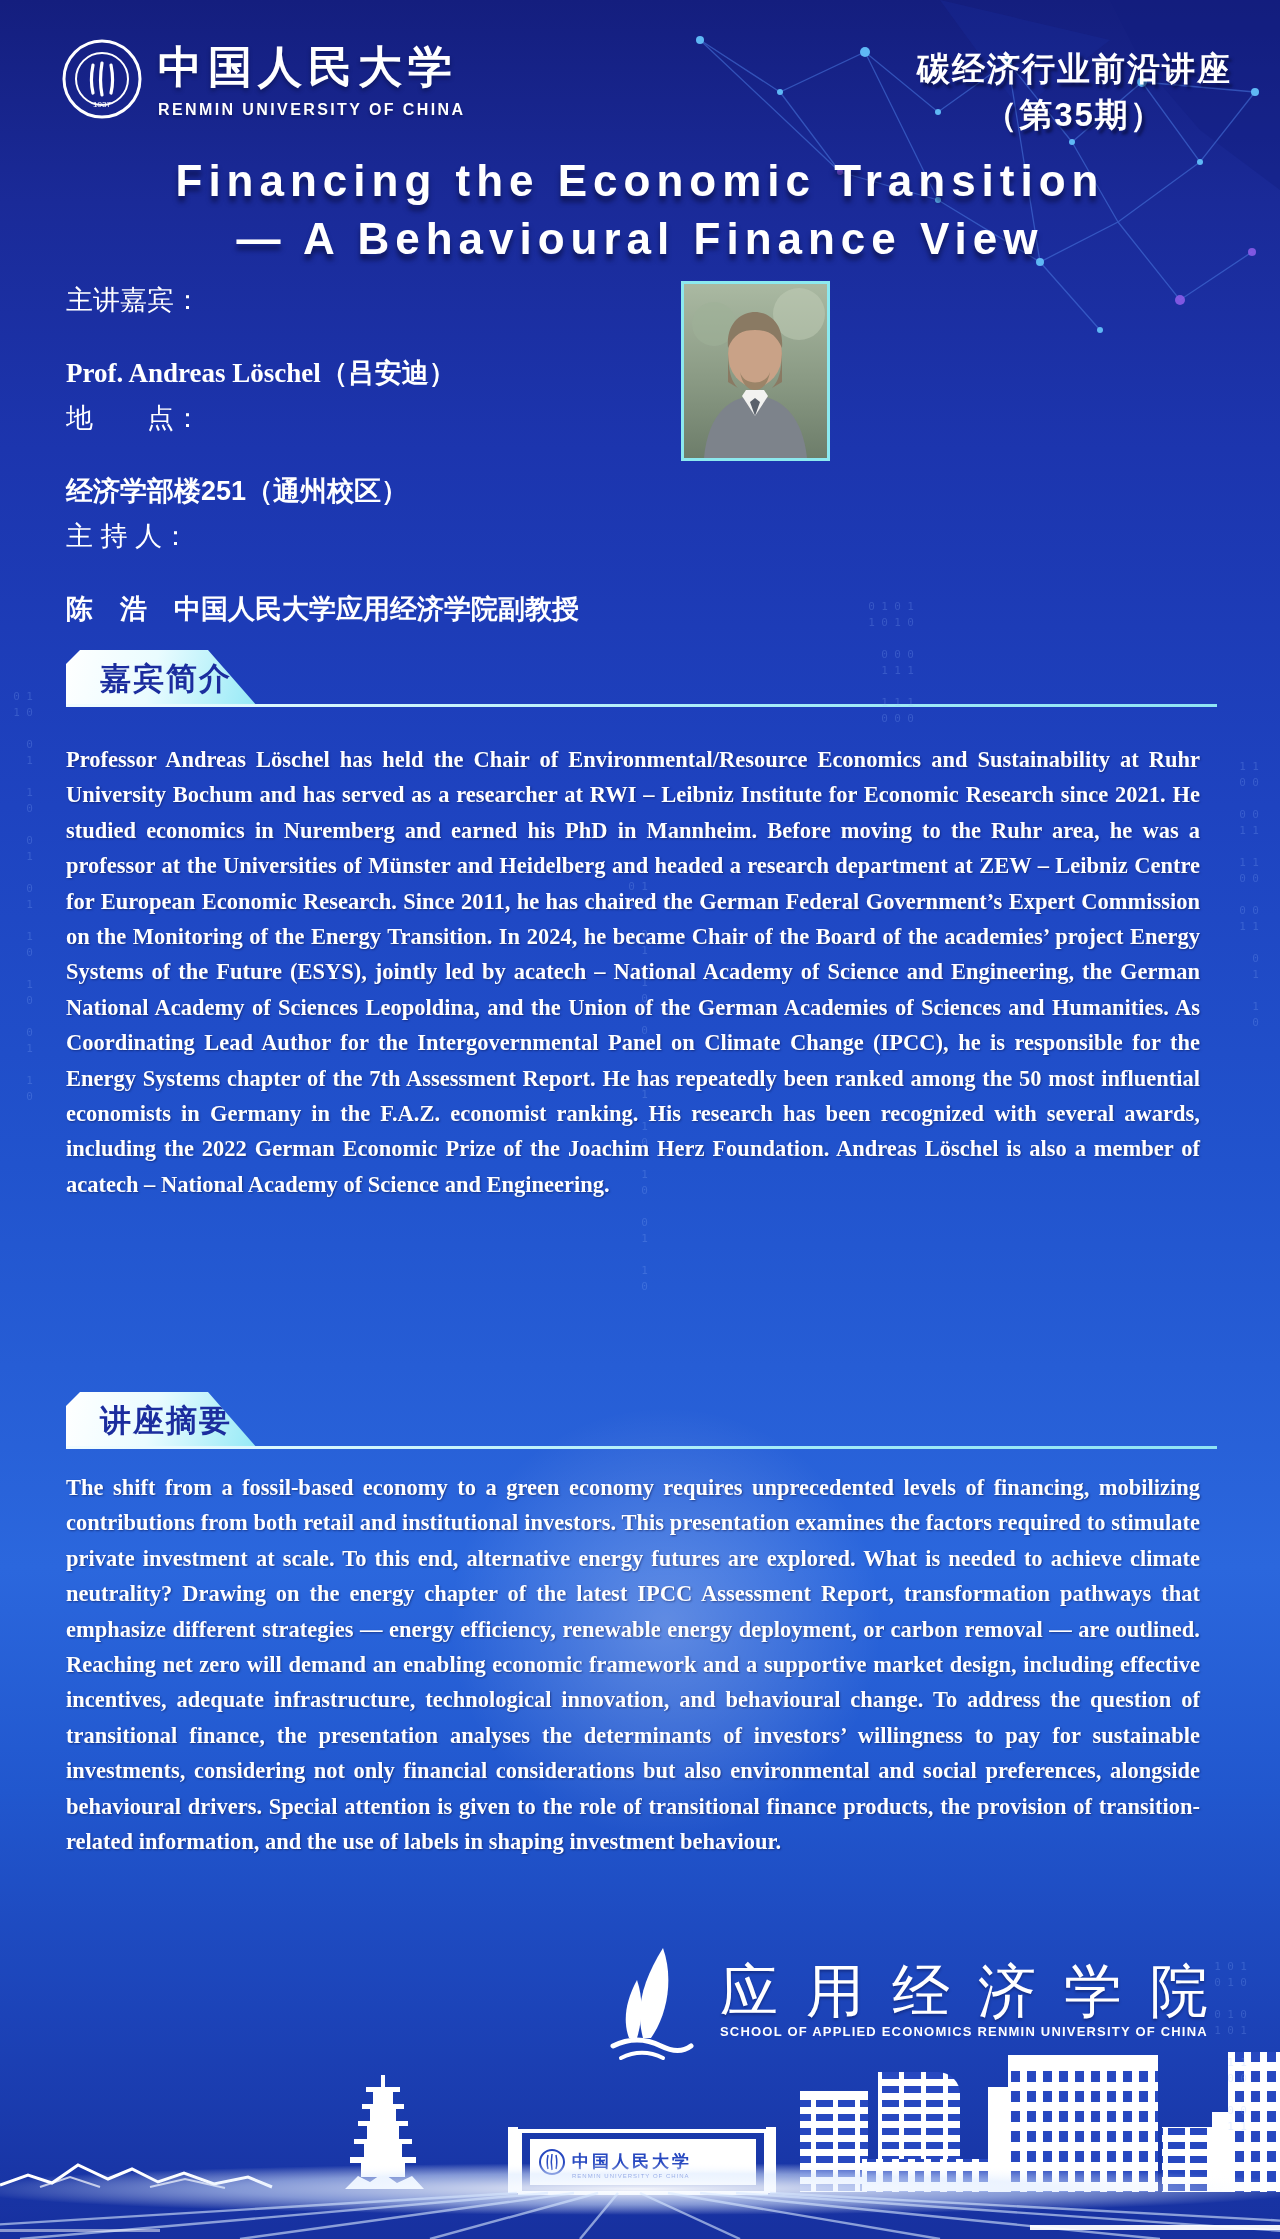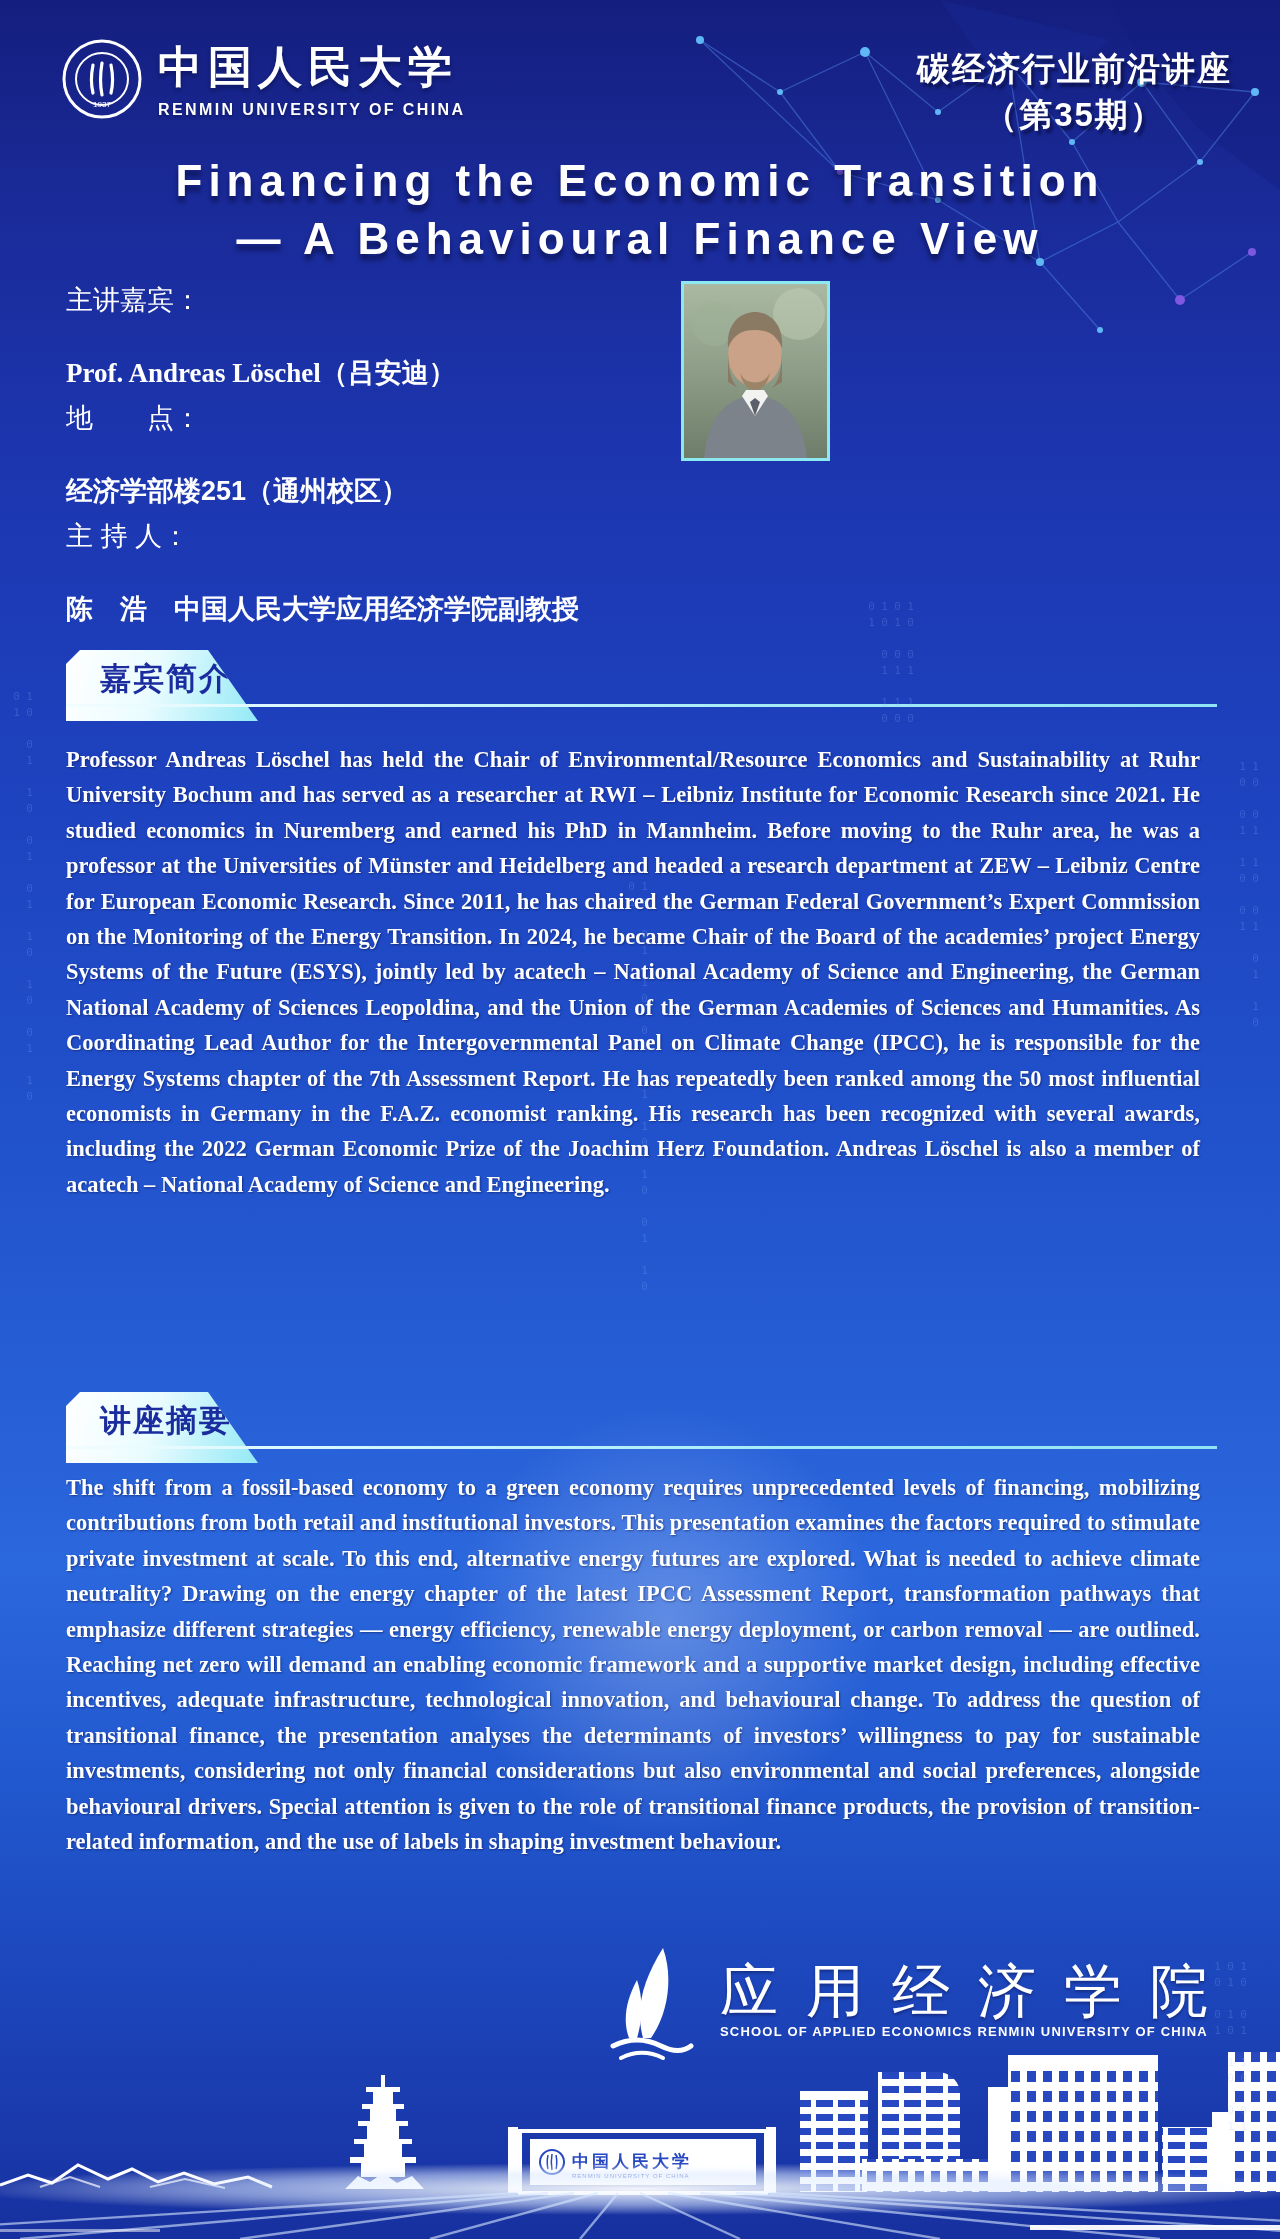--- a/index.html
+++ b/index.html
@@ -23,21 +23,21 @@
     font-size:44px;line-height:58px;letter-spacing:6px;text-shadow:0 6px 5px rgba(6,10,55,.6);}
   
   .info-block{position:absolute;top:286px;left:66px;width:610px;}
   .info-row{display:flex;margin-bottom:16px;font-size:27px;line-height:29px;white-space:nowrap;flex-direction:column;}
   .info-label{flex:0 0 auto;font-weight:500;}
   .info-value{font-weight:600;margin-top:44px;}
   .info-value.serif{font-family:"Liberation Serif","DejaVu Serif",serif;}
   .photo{position:absolute;left:681px;top:281px;width:143px;height:174px;border:3px solid #8ce9ef;background:#7e8d7a;}
   .photo svg{display:block;}
   
-  .tab{position:absolute;left:66px;width:192px;height:71px;line-height:57px;padding-left:34px;box-sizing:border-box;
+  .tab{position:absolute;left:66px;width:192px;height:57px;line-height:57px;padding-left:34px;box-sizing:border-box;
     background:linear-gradient(105deg,#ffffff 0%,#eafcff 45%,#93e9f6 100%);
     clip-path:polygon(14px 0,142px 0,192px 100%,0 100%,0 14px);
     color:#1b2d9e;font-size:31px;font-weight:bold;letter-spacing:2px;}
   .tab-line{position:absolute;left:66px;right:63px;height:3px;background:linear-gradient(90deg,#f2fdff,#a5ecf8 60%,#8fe4f4);}
   
   .body-text{position:absolute;left:66px;right:80px;text-align:justify;color:#fff;
     font-family:"Liberation Serif","DejaVu Serif",serif;font-weight:700;
     font-size:22.5px;line-height:35.4px;text-shadow:1px 1px 2px rgba(8,16,70,.5);}
   
   .school-logo{position:absolute;top:1946px;left:585px;display:flex;align-items:flex-start;}

